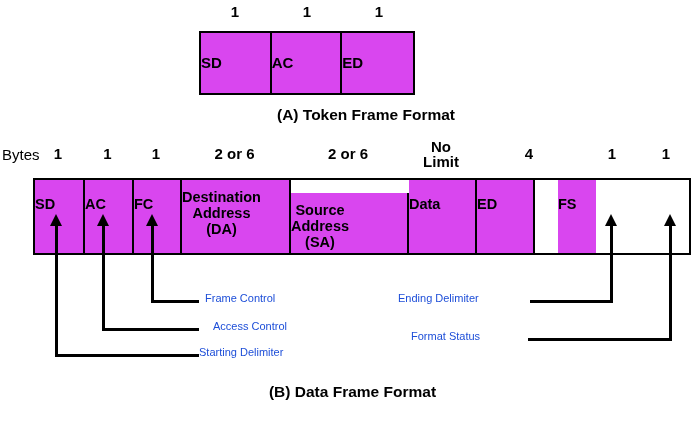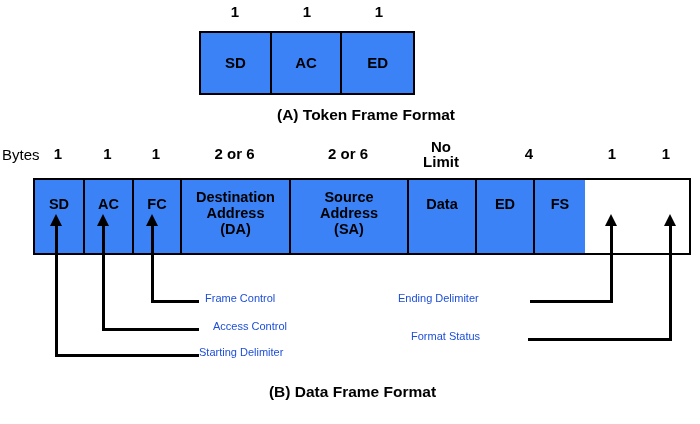--- a/index.html
+++ b/index.html
@@ -67,22 +67,21 @@
     box-sizing: border-box;
     border: 2.5px solid #000;
     background: #ffffff;
     display: flex;
   }
   .frame-cell {
     box-sizing: border-box;
     position: relative;
     display: flex;
     align-items: center;
-    justify-content: center;
-    background: #3b82f6;
+    background: #d946ef;
     border-right: 2px solid #000;
   }
   .frame-cell:last-child { border-right: none; }
 
   
   #token-frame .frame-cell .cell-text { font-size: 15px; }
 
   
   #data-frame .frame-cell { align-items: flex-start; padding-top: 16px; }
   #data-frame .frame-cell.multiline { padding-top: 9px; }
@@ -152,32 +151,32 @@
       <span class="cell-text">AC</span>
     </div>
     <div class="frame-cell" style="width:48px;">
       <span class="cell-text">FC</span>
     </div>
     <div class="frame-cell multiline" style="width:109px;">
       <span class="cell-text">Destination
 Address
 (DA)</span>
     </div>
-    <div class="frame-cell multiline" style="width:118px;">
+    <div class="frame-cell multiline" style="width:118px;margin-top:13px;">
       <span class="cell-text">Source
 Address
 (SA)</span>
     </div>
     <div class="frame-cell" style="width:68px;">
       <span class="cell-text">Data</span>
     </div>
     <div class="frame-cell" style="width:58px;">
       <span class="cell-text">ED</span>
     </div>
-    <div class="frame-cell" style="width:50px;">
+    <div class="frame-cell" style="width:38px;margin-left:23px;">
       <span class="cell-text">FS</span>
     </div>
   </div>
 
   <div class="arrow-head" style="left:50px; top:214px;"></div>
   <div class="vline" style="left:55px; top:226px; height:130px;"></div>
   <div class="hline" style="left:55px; top:354px; width:144px;"></div>
   <div class="callout-text" style="left:199px; top:346px;">Starting Delimiter</div>
 
   <div class="arrow-head" style="left:97px; top:214px;"></div>

